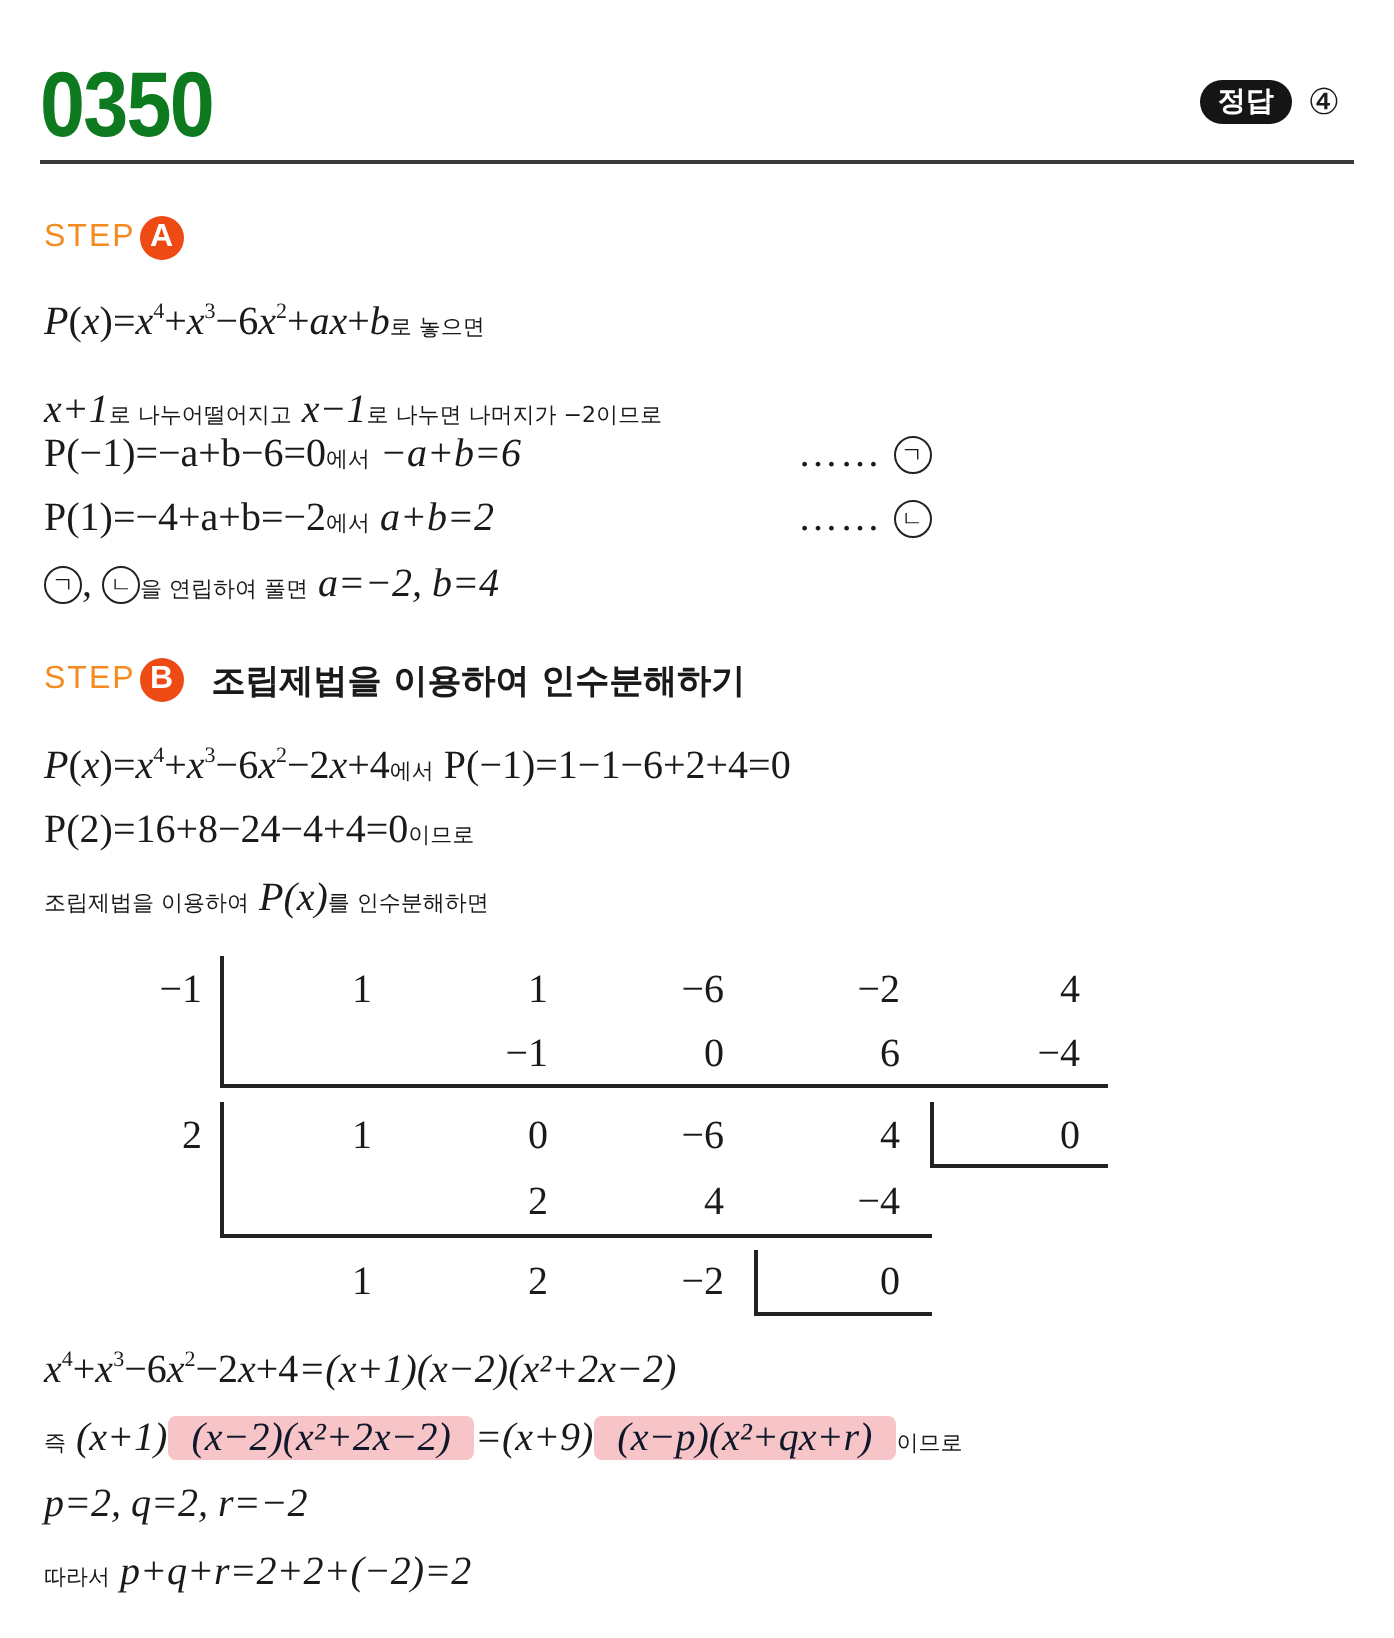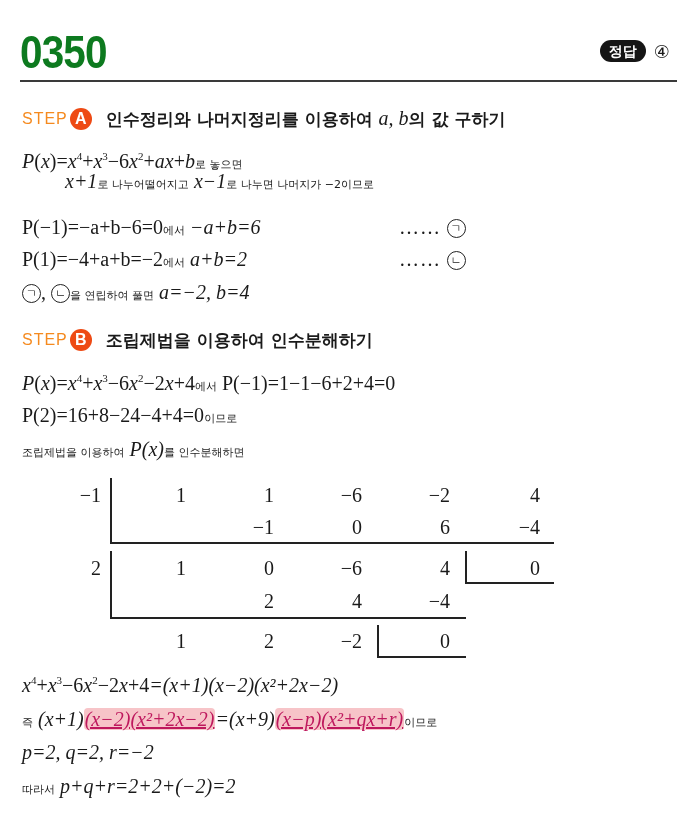--- a/index.html
+++ b/index.html
@@ -28,21 +28,21 @@
                  font-family: "Liberation Sans", sans-serif; font-weight: bold; font-size: 16px; margin-left: 2px; }
   .step-title { margin-left: 14px; font-family: "DejaVu Sans", sans-serif; font-weight: bold; font-size: 17px; }
 
   .line { position: absolute; left: 22px; font-size: 20px; line-height: 26px; white-space: nowrap; }
   .line .ko { font-size: 11px; }
   .dots { position: absolute; letter-spacing: 1px; }
   .circ { display: inline-block; width: 17px; height: 17px; border: 1.3px solid #222; border-radius: 50%;
           font-size: 11px; line-height: 17px; text-align: center; font-family: "DejaVu Sans", sans-serif;
           vertical-align: 2px; }
 
-  .hl { background: #f7c4c8; border-radius: 4px; padding: 0 1px; color: #be185d; text-decoration: underline; }
+  .hl { background: #f7c4c8; border-radius: 4px; padding: 0 12px; color: #0f172a; }
 
   
   .sd { position: absolute; left: 0; top: 0; width: 697px; height: 819px; pointer-events: none; }
   .sd .c { position: absolute; font-size: 20px; line-height: 24px; text-align: right; width: 60px; }
   .sd .vl { position: absolute; width: 1.5px; background: #222; }
   .sd .hlin { position: absolute; height: 1.5px; background: #222; }
 </style>
 </head>
 <body>
 
@@ -51,31 +51,27 @@
   <div class="answer-wrap">
     <span class="answer-badge">정답</span>
     <span class="answer-val">④</span>
   </div>
 </div>
 <div class="divider"></div>
 
 <div class="step" style="top:106px;">
   <span class="step-label">STEP</span>
   <span class="step-circle">A</span>
-  <span class="step-title">
-    <span>인수정리와 나머지정리를 이용하여</span>
-    <span class="m i" style="font-weight:normal;font-size:20px;">a, b</span><span>의 값 구하기</span>
-  </span>
 </div>
 
 <div class="line" style="top:148px;">
   <span class="m"><span class="i">P</span>(<span class="i">x</span>)=<span class="i">x</span><sup>4</sup>+<span class="i">x</span><sup>3</sup>−6<span class="i">x</span><sup>2</sup>+<span class="i">ax</span>+<span class="i">b</span></span><span class="ko">로 놓으면</span>
 </div>
 
-<div class="line" style="top:168px;margin-left:43px;">
+<div class="line" style="top:192px;">
   <span class="m i">x+1</span><span class="ko">로 나누어떨어지고</span>
   <span class="m i">x−1</span><span class="ko">로 나누면 나머지가 −2이므로</span>
 </div>
 
 <div class="line" style="top:214px; width:460px;">
   <span class="m">P(−1)=−a+b−6=0</span><span class="ko">에서</span>
   <span class="m i">−a+b=6</span>
   <span class="dots" style="left:377px;"><span>……</span> <span class="circ">ㄱ</span></span>
 </div>
 

